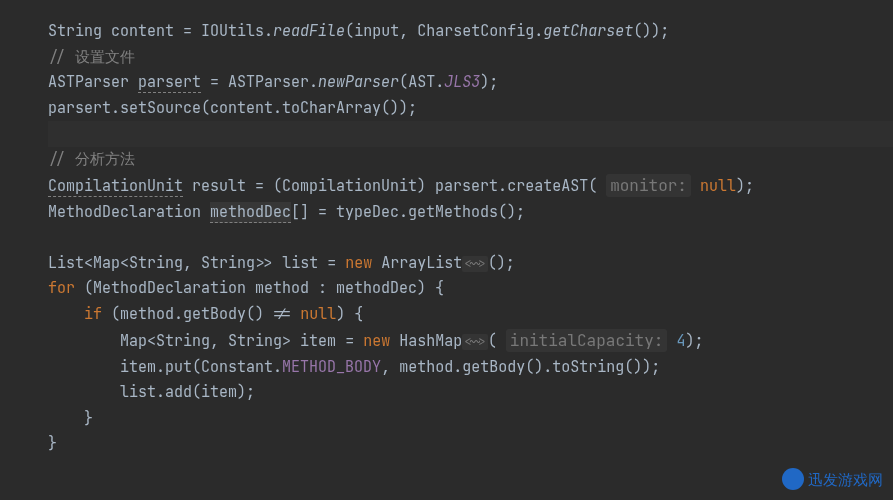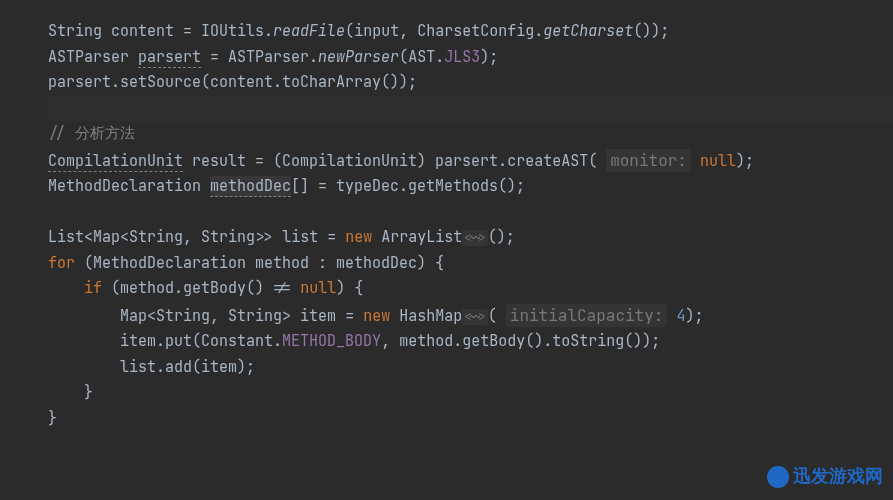--- a/index.html
+++ b/index.html
@@ -18,21 +18,21 @@
     padding: 12px 0 12px 48px;
     height: 100%;
     margin-top: 7px;
   }
   .line { white-space: pre; }
   .line.cursor-line { background: rgba(50,50,50,0.6); }
   .keyword { color: #cc7832; }
   .number { color: #6897bb; }
   .comment { color: #808080; }
   .static-call { font-style: italic; color: #a9b7c6; }
-  .static-field { color: #9876aa; }
+  .static-field { font-style: italic; color: #9876aa; }
   .static-const { color: #9876aa; }
   .class-ref { color: #a9b7c6; border-bottom: 1px dashed #808080; }
   .warn-var { color: #a9b7c6; border-bottom: 1px dashed #808080; background: rgba(128,128,128,0.15); }
   .hint {
     color: #787878;
     font-size: 16px;
     background: rgba(120,120,120,0.12);
     padding: 1px 4px;
     border-radius: 3px;
     font-style: normal;
@@ -49,29 +49,30 @@
   }
   .watermark .wm-icon {
     width: 22px; height: 22px;
     background: #1f6fd6;
     border-radius: 50%;
     position: relative;
   }
   .watermark .wm-text {
     color: #1f6fd6;
     font-family: "Microsoft YaHei", sans-serif;
-    font-size: 18px;
-    font-weight: 700;
+    font-size: 15px;
+    font-weight: 400;
   }
 </style>
 </head>
 <body>
 
 <div class="editor">
 <div class="line"><span>String</span> <span>content</span> = <span>IOUtils</span>.<span class="static-call">readFile</span>(<span>input</span>, <span>CharsetConfig</span>.<span class="static-call">getCharset</span>());</div>
+<div class="line"><span class="comment">// 设置文件</span></div>
 <div class="line"><span>ASTParser</span> <span class="class-ref">parsert</span> = <span>ASTParser</span>.<span class="static-call">newParser</span>(<span>AST</span>.<span class="static-field">JLS3</span>);</div>
 <div class="line"><span>parsert</span>.<span>setSource</span>(<span>content</span>.<span>toCharArray</span>());</div>
 <div class="line cursor-line"> </div>
 <div class="line"><span class="comment">// 分析方法</span></div>
 <div class="line"><span class="class-ref">CompilationUnit</span> <span>result</span> = (<span>CompilationUnit</span>) <span>parsert</span>.<span>createAST</span>( <span class="hint">monitor:</span> <span class="keyword">null</span>);</div>
 <div class="line"><span>MethodDeclaration</span> <span class="warn-var">methodDec</span>[] = <span>typeDec</span>.<span>getMethods</span>();</div>
 <div class="line"> </div>
 <div class="line"><span>List</span>&lt;<span>Map</span>&lt;<span>String</span>, <span>String</span>&gt;&gt; <span>list</span> = <span class="keyword">new</span> <span>ArrayList</span><span class="omitted">&lt;~&gt;</span>();</div>
 <div class="line"><span class="keyword">for</span> (<span>MethodDeclaration</span> <span>method</span> : <span>methodDec</span>) {</div>
 <div class="line">    <span class="keyword">if</span> (<span>method</span>.<span>getBody</span>() <span>!=</span> <span class="keyword">null</span>) {</div>

